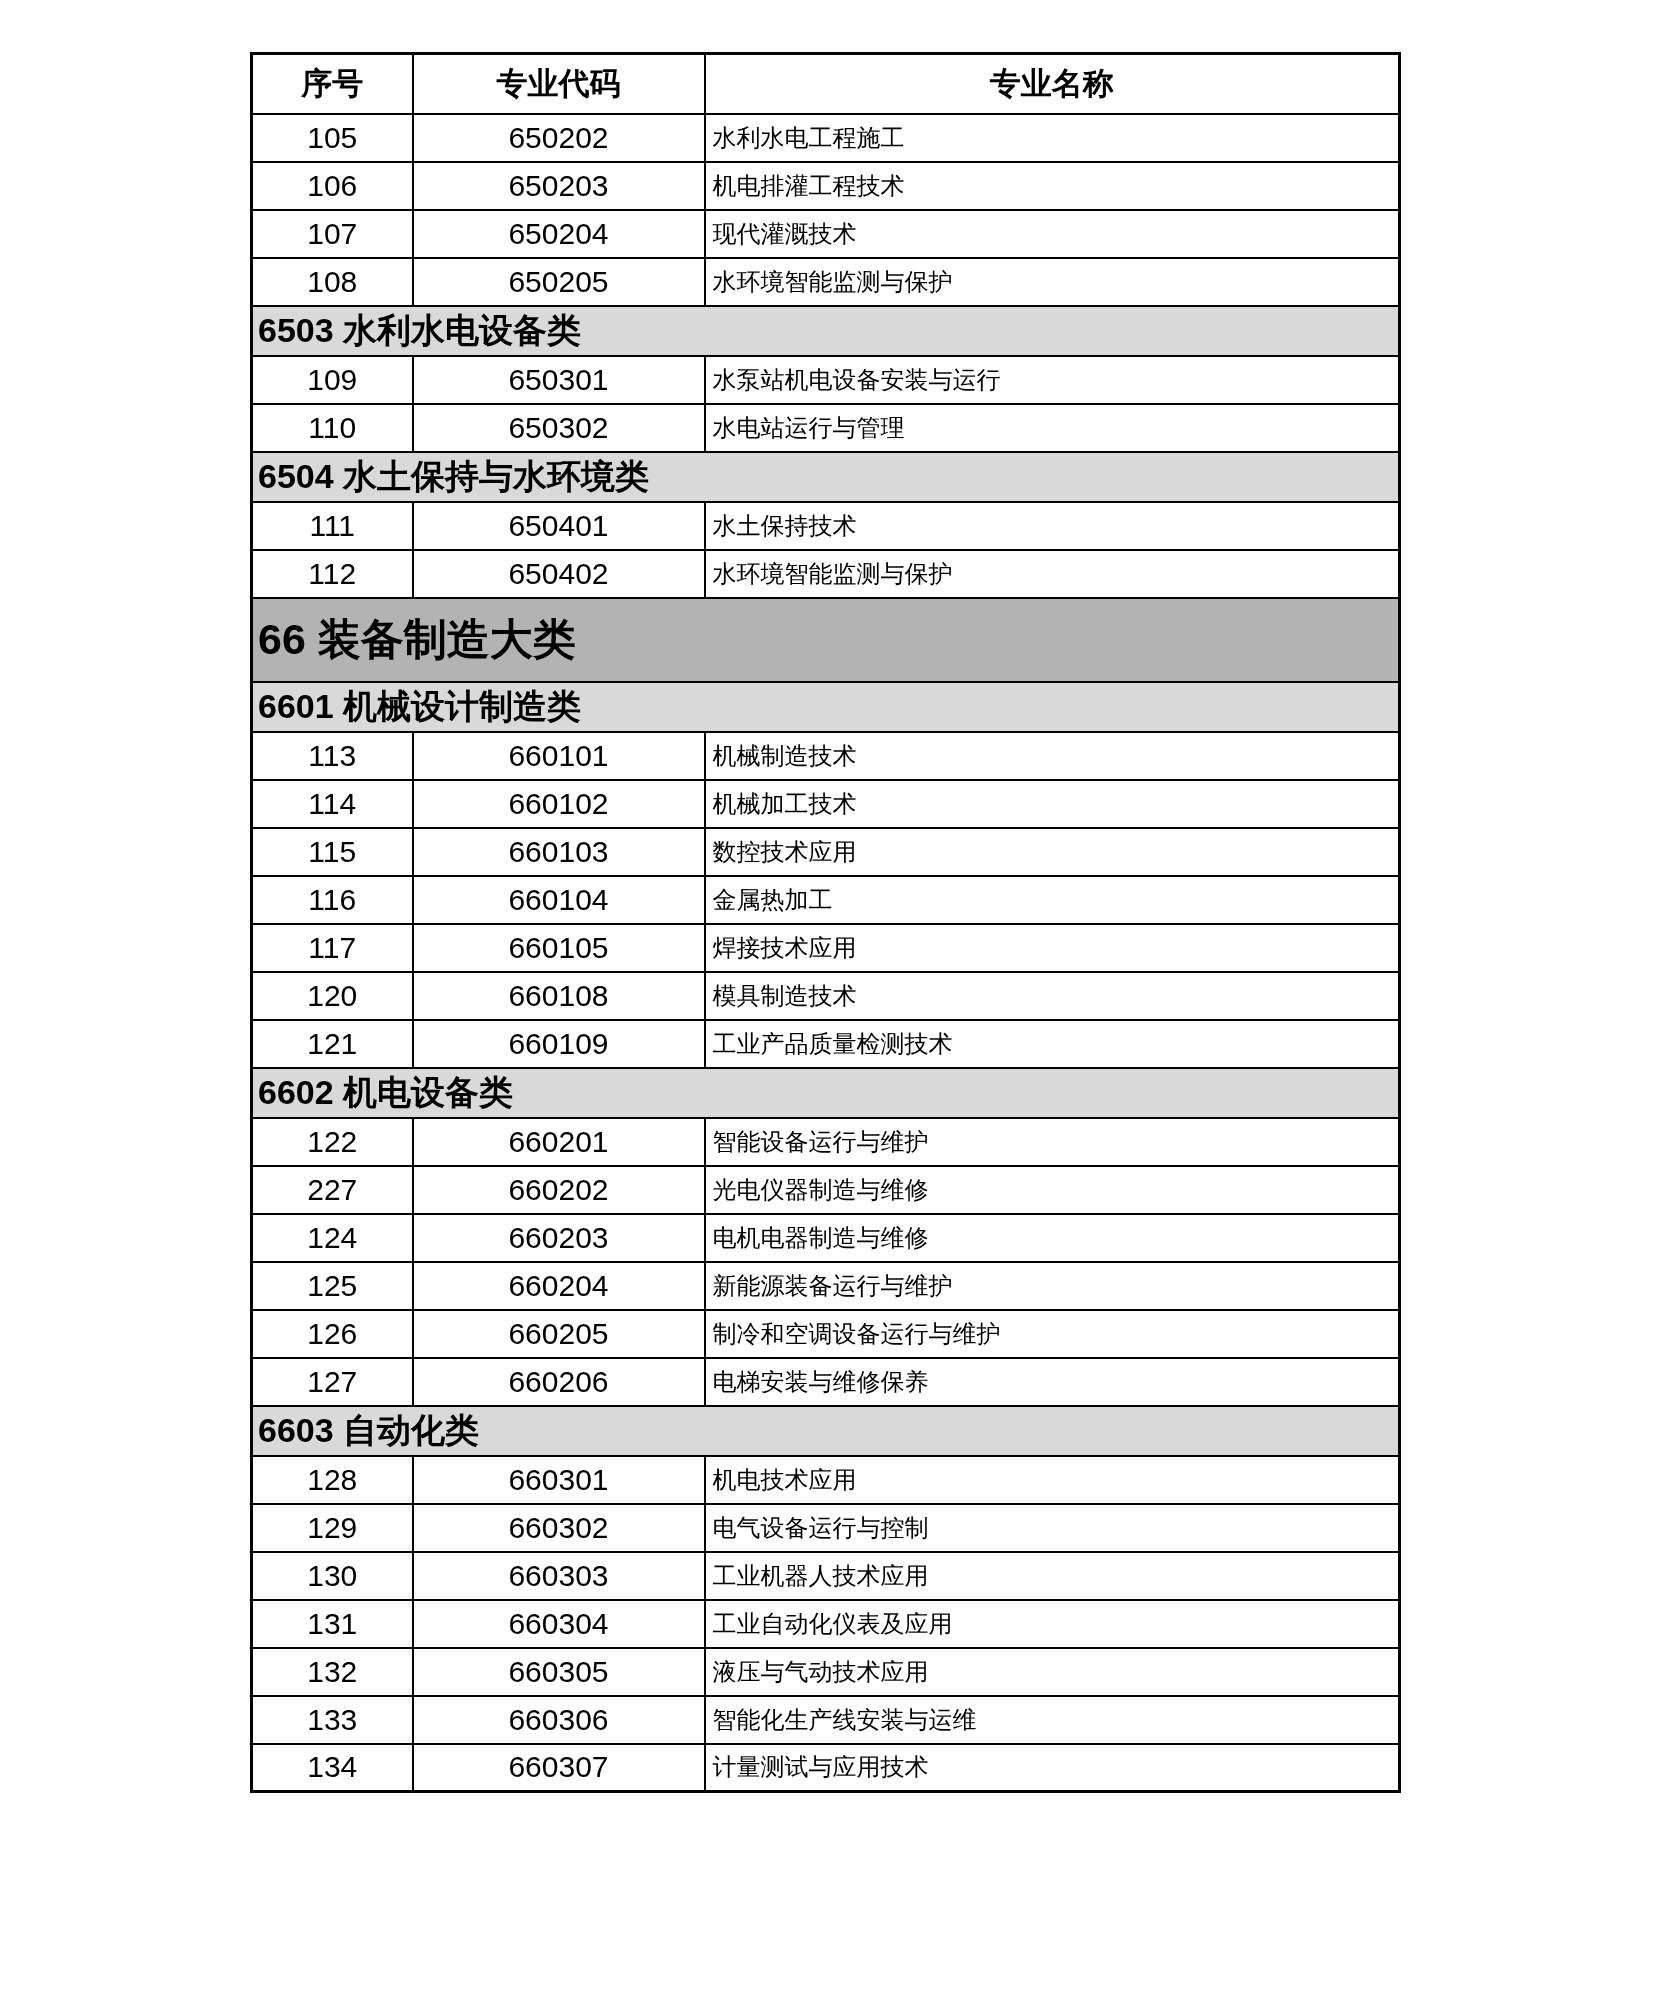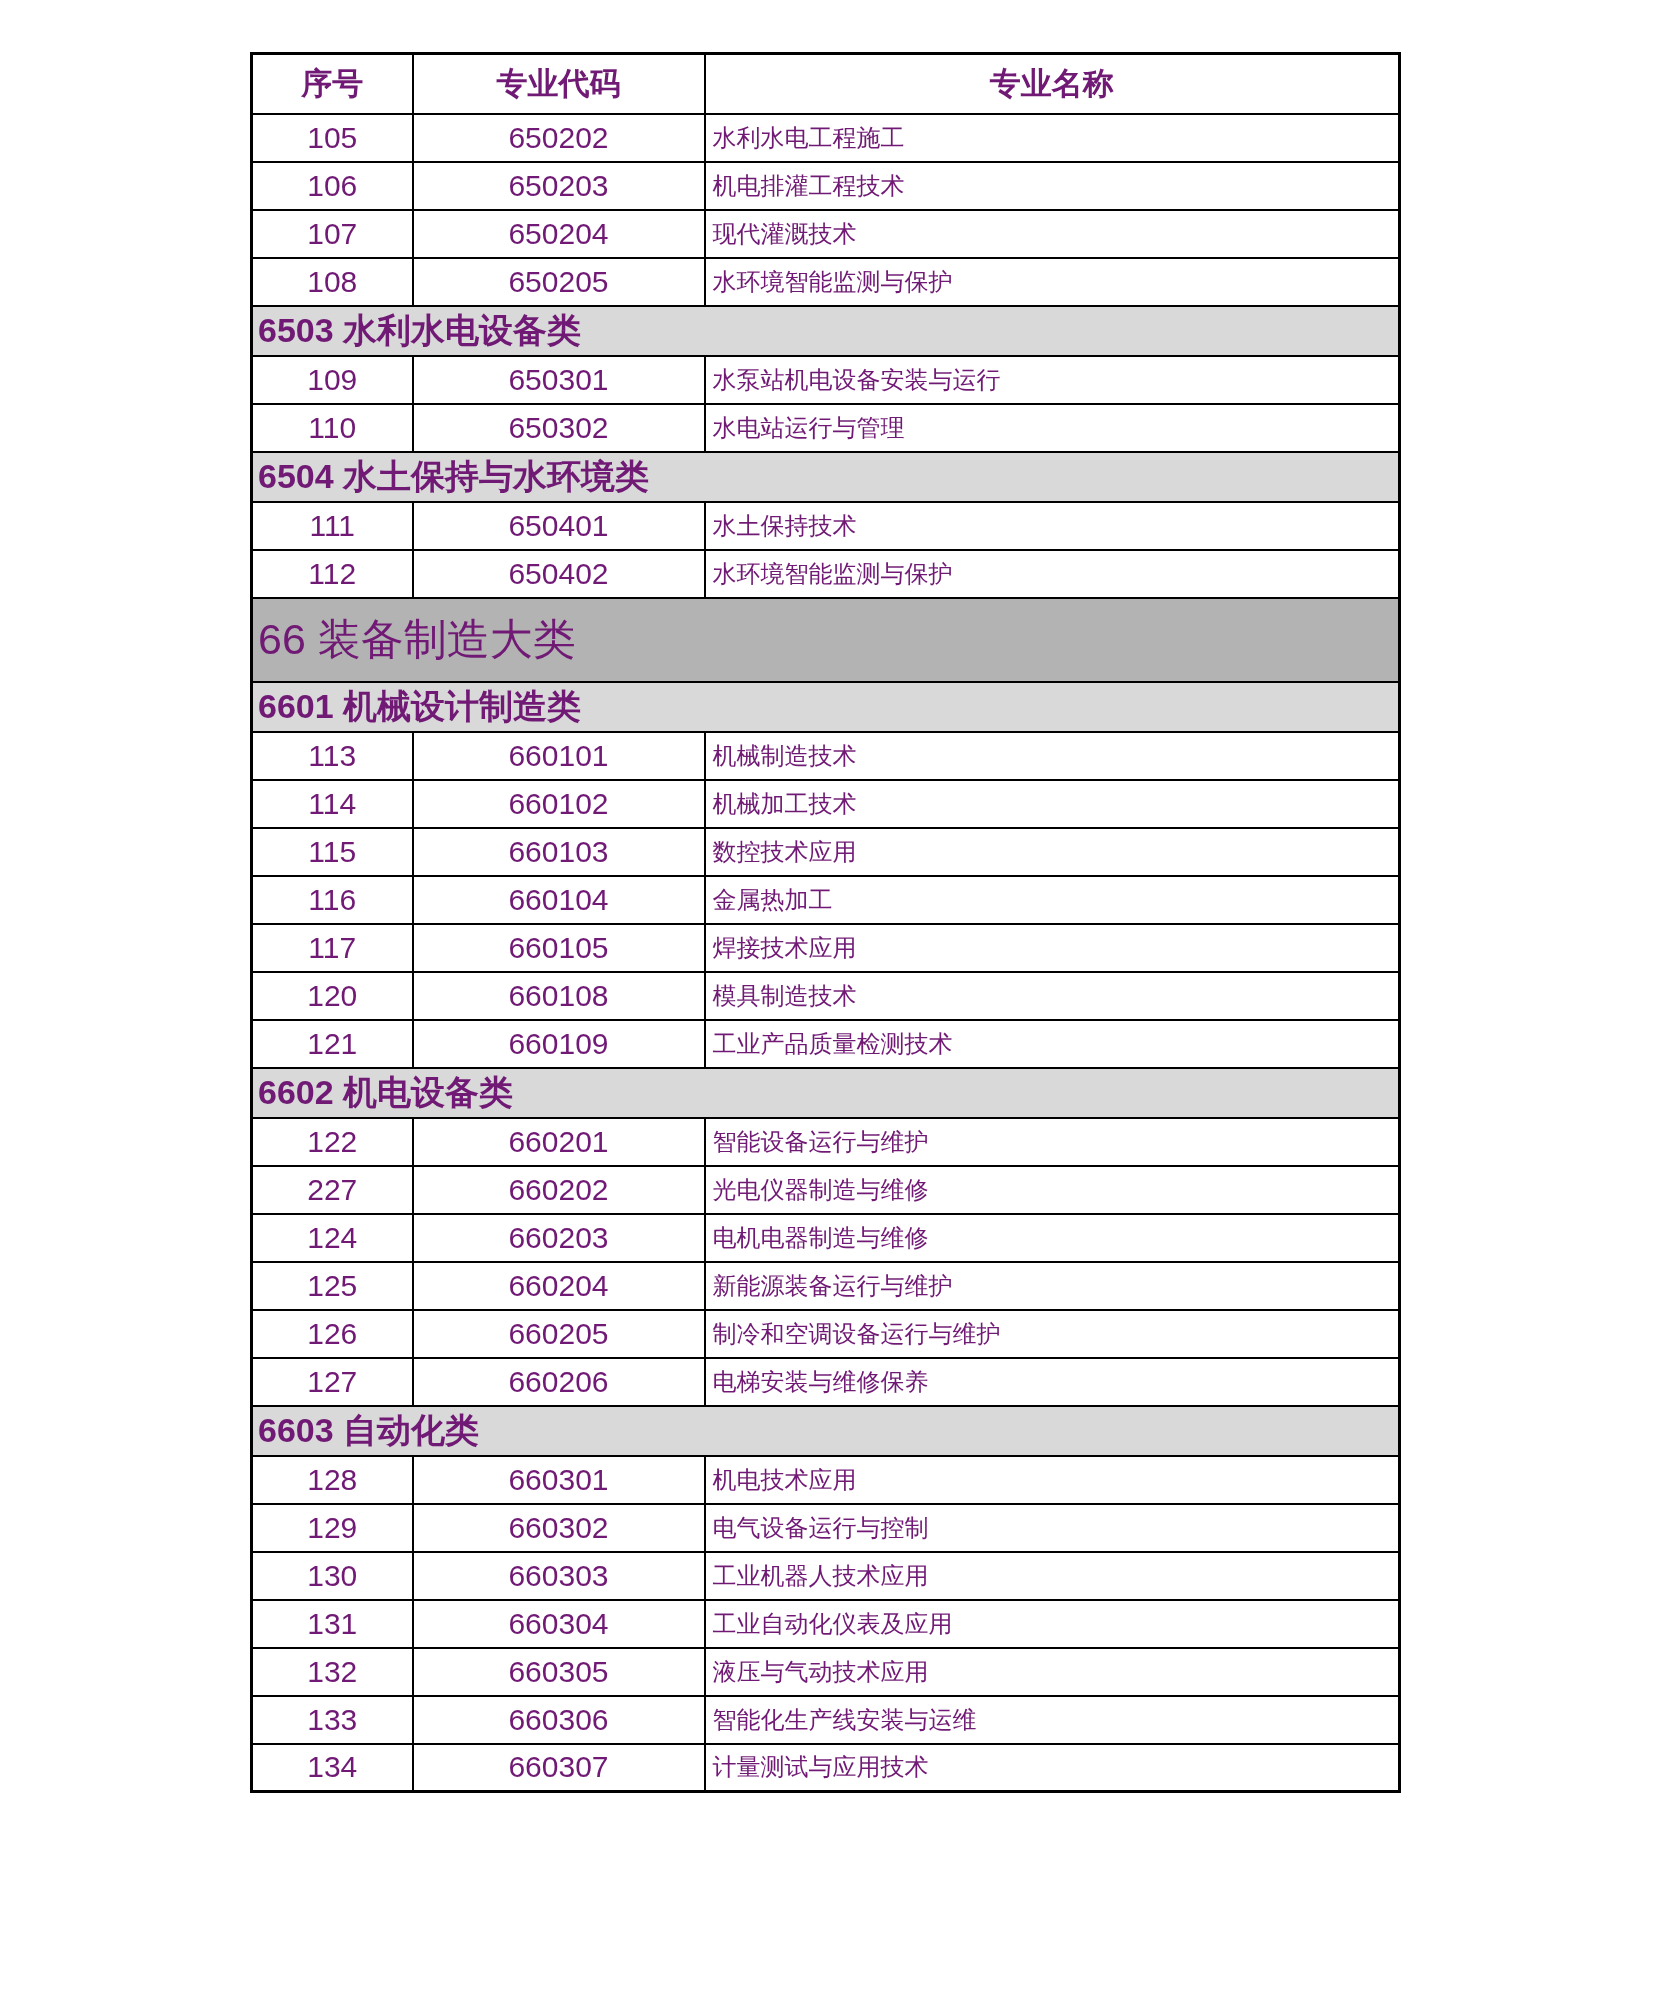--- a/index.html
+++ b/index.html
@@ -7,21 +7,21 @@
     padding: 0;
     background: #ffffff;
   }
   #page {
     position: relative;
     width: 1654px;
     height: 1989px;
     background: #ffffff;
     overflow: hidden;
     font-family: "Liberation Sans", sans-serif;
-    color: #701a75;
+    color: #000000;
   }
   table.major-table {
     position: absolute;
     left: 250px;
     top: 52px;
     width: 1148px;
     border-collapse: collapse;
     table-layout: fixed;
   }
   table.major-table col.c-index { width: 161px; }
@@ -67,21 +67,21 @@
     font-size: 34px;
     font-weight: bold;
     text-align: left;
     vertical-align: middle;
     padding-left: 5px;
     font-family: "Liberation Sans", sans-serif;
   }
   tr.category-row td {
     height: 84px;
     font-size: 43px;
-    font-weight: normal;
+    font-weight: bold;
     text-align: left;
     vertical-align: middle;
     padding-left: 5px;
     font-family: "Liberation Sans", sans-serif;
   }
 </style>
 </head>
 <body>
 
 <div id="page">

